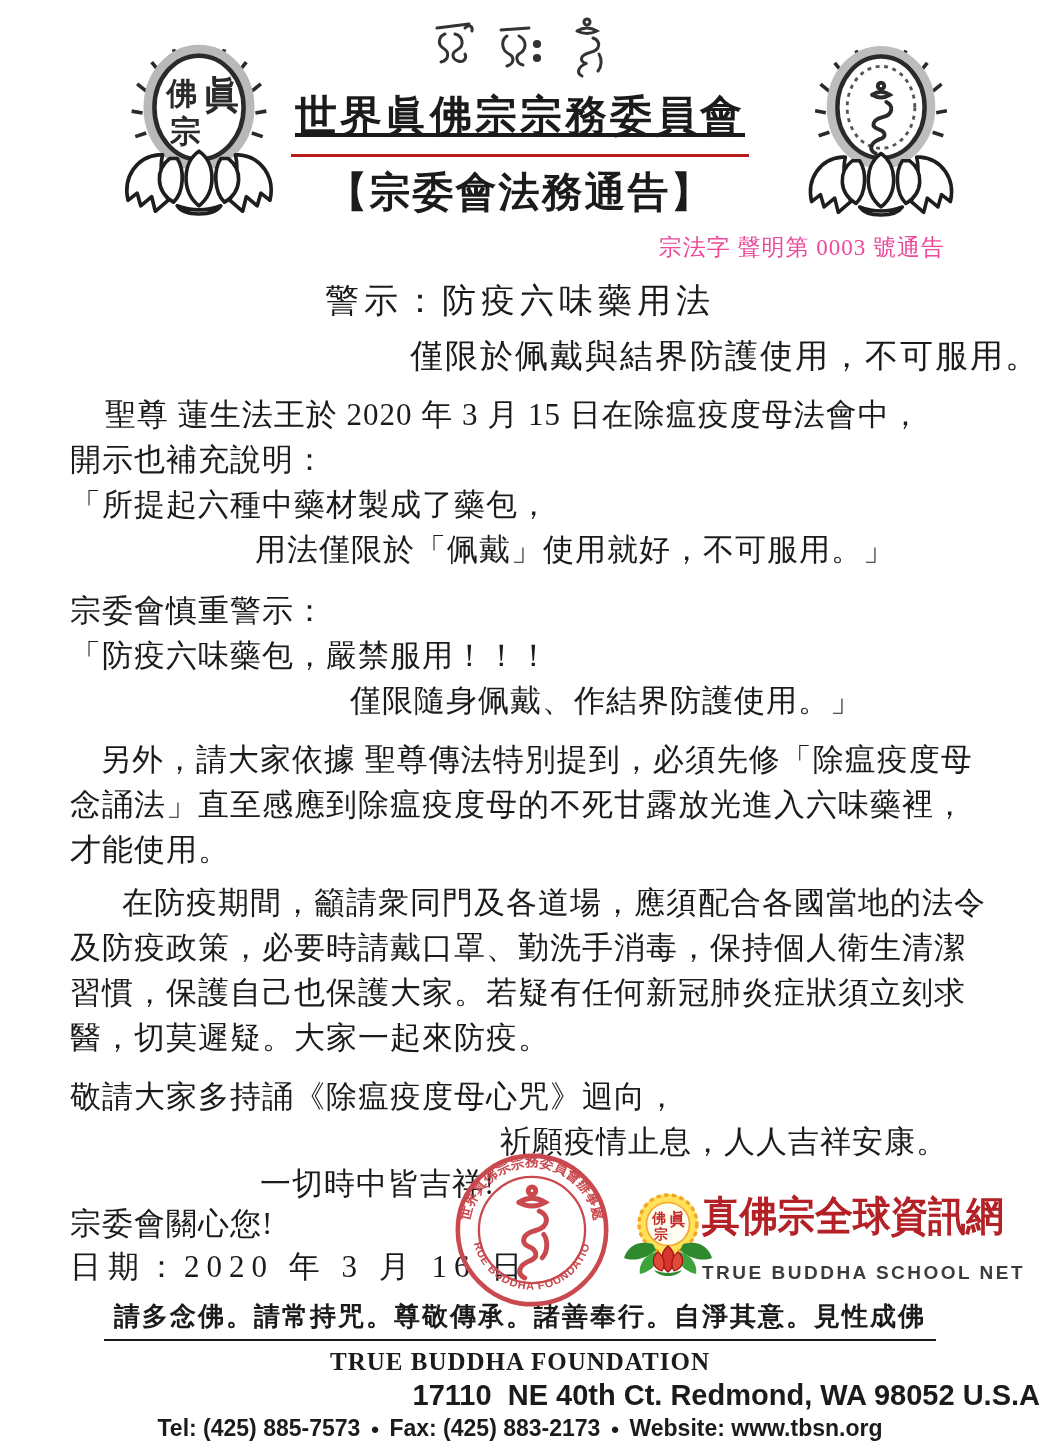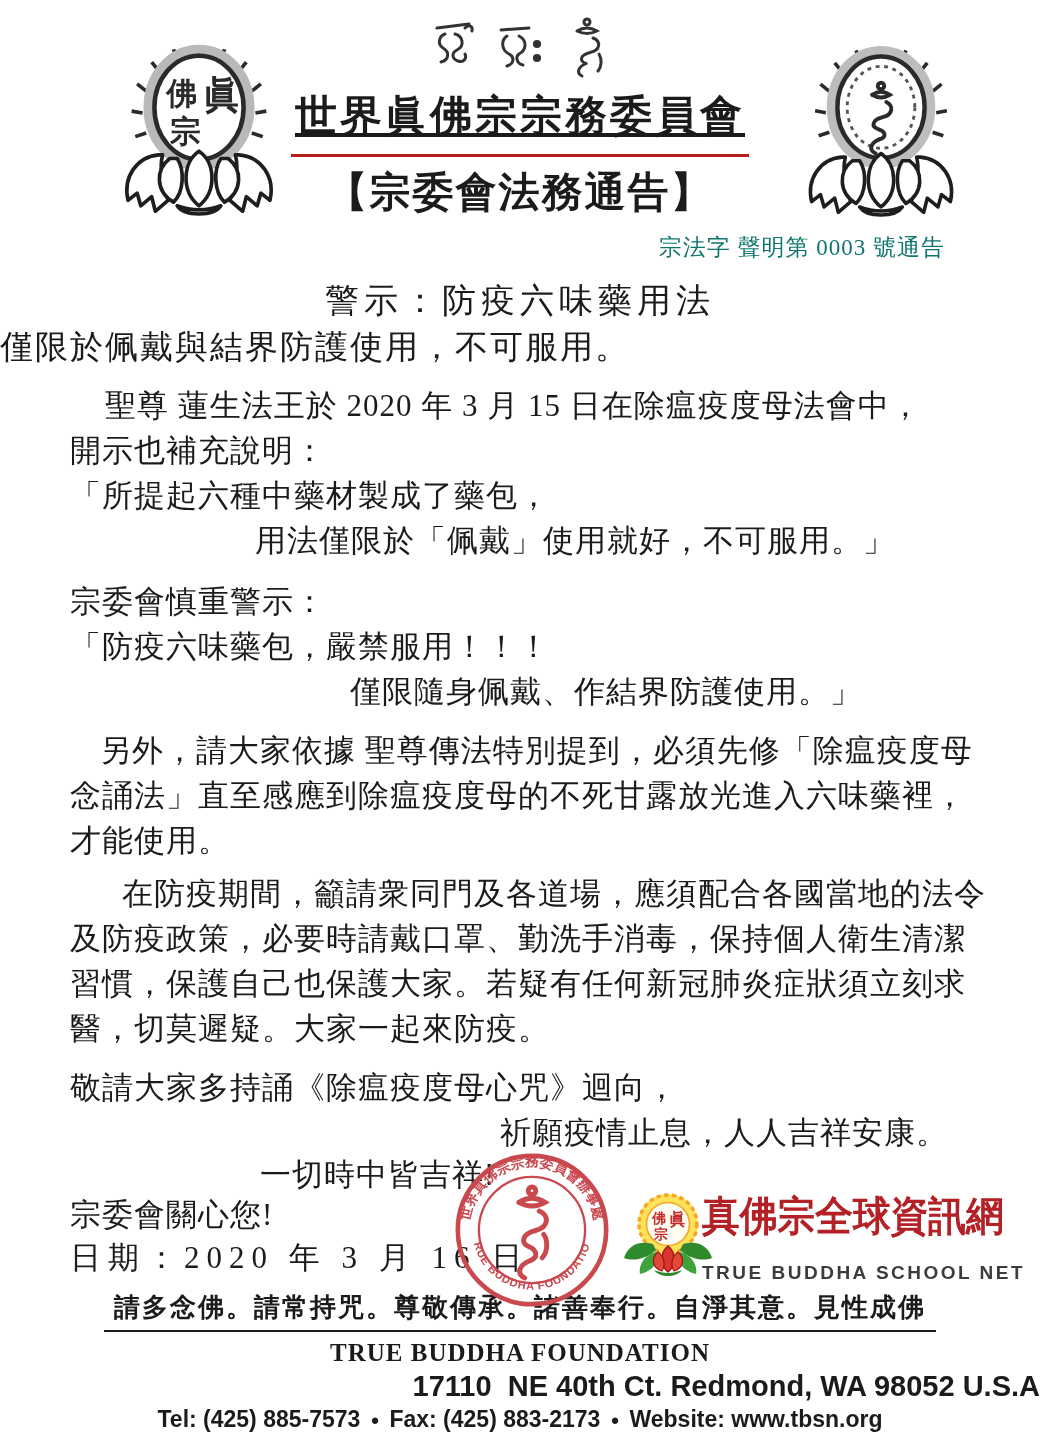--- a/index.html
+++ b/index.html
@@ -23,31 +23,31 @@
     padding:0 4px 10px 4px;
     border-bottom:3px solid #b91c1c;
     text-decoration:underline;
   }
   .notice-banner{
     text-align:center; font-size:41px; font-weight:600;
     letter-spacing:2px; margin-top:8px; height:54px; line-height:54px;
   }
   .ref-line{
     text-align:right; padding-right:95px;
-    font-size:23px; color:#0f766e; letter-spacing:1px;
+    font-size:23px; color:#ec4899; letter-spacing:1px;
     margin-top:14px; height:30px; line-height:30px;
   }
   
   .h1{
     text-align:center; font-size:34px; letter-spacing:5px;
     margin-top:16px; height:44px; line-height:44px;
   }
   .h2{
-    text-align:left; font-size:33px; letter-spacing:2px;
-    margin-top:2px; height:44px; line-height:44px;
+    text-align:right; font-size:33px; letter-spacing:2px;
+    margin-top:11px; height:44px; line-height:44px;
   }
   
   .body-block{ margin-top:14px; padding-left:70px; padding-right:50px; }
   .line{
     font-size:31px; line-height:45px; letter-spacing:1px;
     white-space:pre; height:45px;
   }
   .ind-35{padding-left:35px}
   .ind-30{padding-left:30px}
   .ind-52{padding-left:52px}

